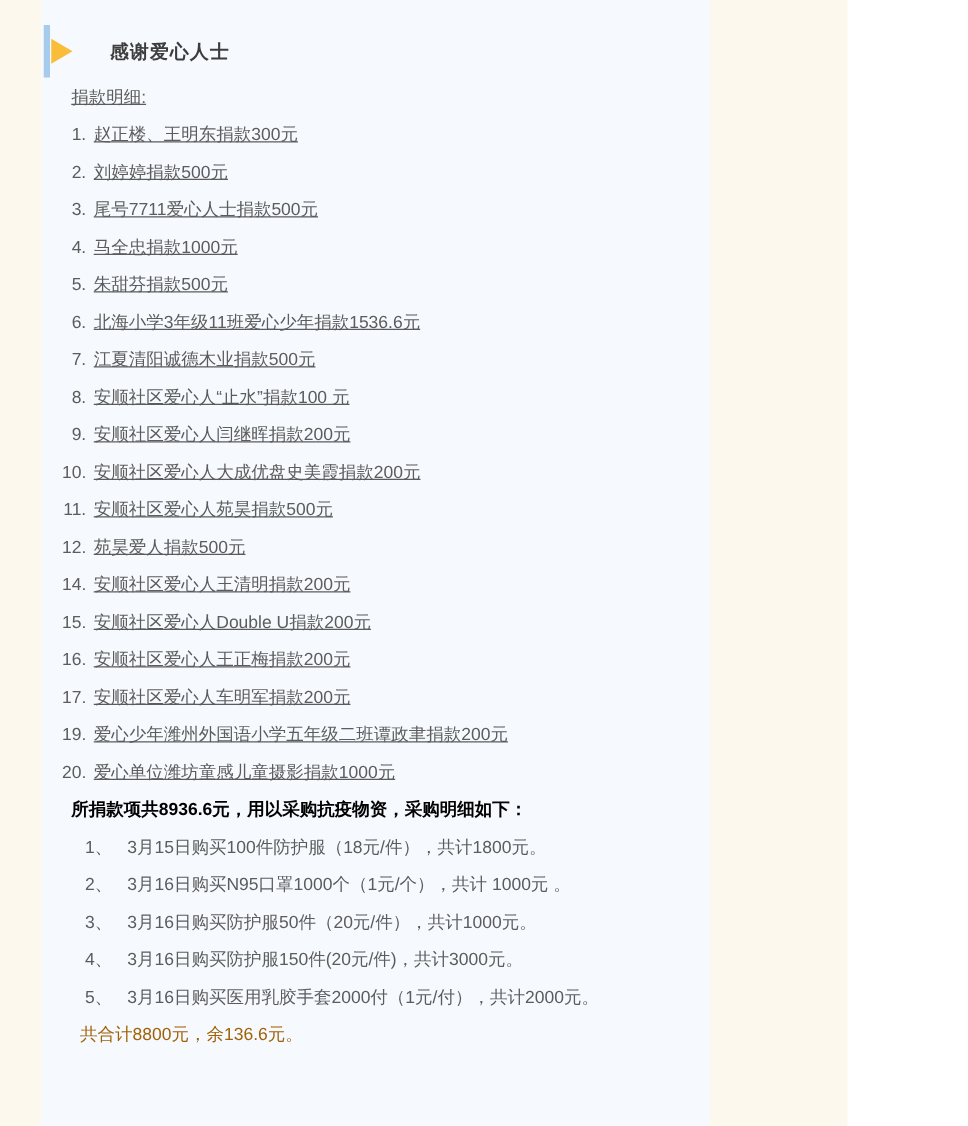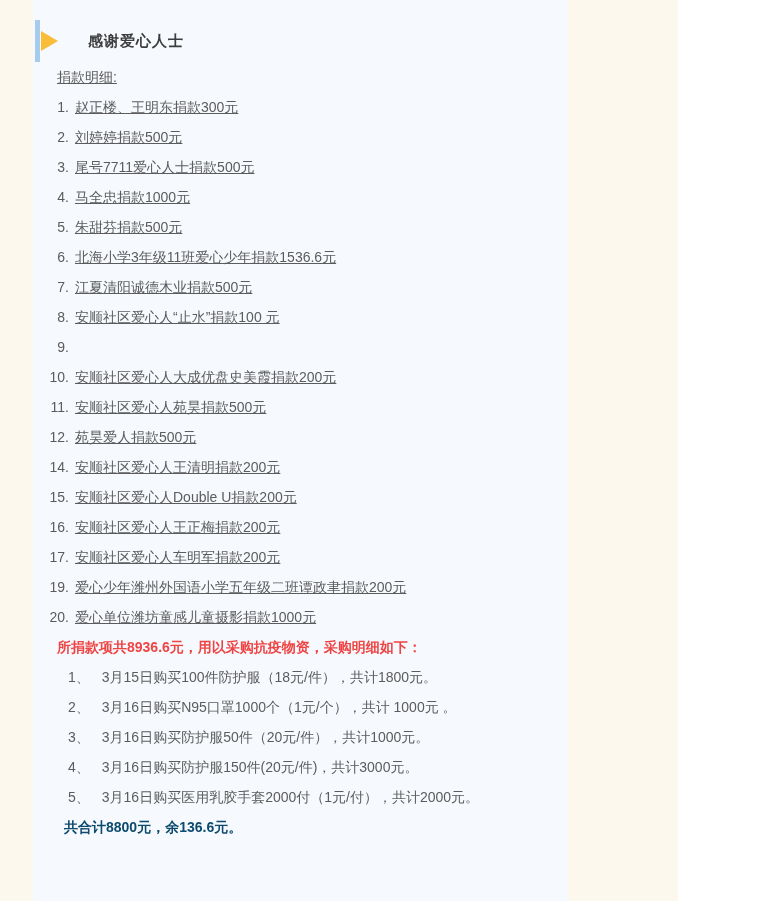--- a/index.html
+++ b/index.html
@@ -42,24 +42,24 @@
     font-weight: bold; font-size: 15px; color: #3d3d3d;
     letter-spacing: 1px;
   }
   .row { height: 30px; line-height: 30px; white-space: nowrap; }
   .intro { padding-left: 24px; text-decoration: underline; }
   .donation-row { padding-left: 13px; display: flex; }
   .donation-row .num {
     display: inline-block; width: 23px; text-align: right; flex: 0 0 23px;
   }
   .donation-row .txt { margin-left: 6px; text-decoration: underline; }
-  .bold-row { padding-left: 24px; font-weight: bold; color: #ef4444; }
+  .bold-row { padding-left: 24px; font-weight: bold; color: #000000; }
   .purchase-row { padding-left: 35px; display: flex; }
   .purchase-row .txt { margin-left: 12px; }
-  .total-row { padding-left: 31px; font-weight: bold; color: #0c4a6e; }
+  .total-row { padding-left: 31px; font-weight: normal; color: #a16207; }
 </style>
 </head>
 <body>
 
 <div class="page">
   <div class="content">
 
     <div class="header">
       <div class="accent-bar"></div>
       <div class="tri"></div>
@@ -104,20 +104,21 @@
     <span class="txt">江夏清阳诚德木业捐款500元</span>
   </div>
 
   <div class="row donation-row">
     <span class="num">8.</span>
     <span class="txt">安顺社区爱心人“止水”捐款100 元</span>
   </div>
 
   <div class="row donation-row">
     <span class="num">9.</span>
+    <span class="txt">安顺社区爱心人闫继晖捐款200元</span>
   </div>
 
   <div class="row donation-row">
     <span class="num">10.</span>
     <span class="txt">安顺社区爱心人大成优盘史美霞捐款200元</span>
   </div>
 
   <div class="row donation-row">
     <span class="num">11.</span>
     <span class="txt">安顺社区爱心人苑昊捐款500元</span>

